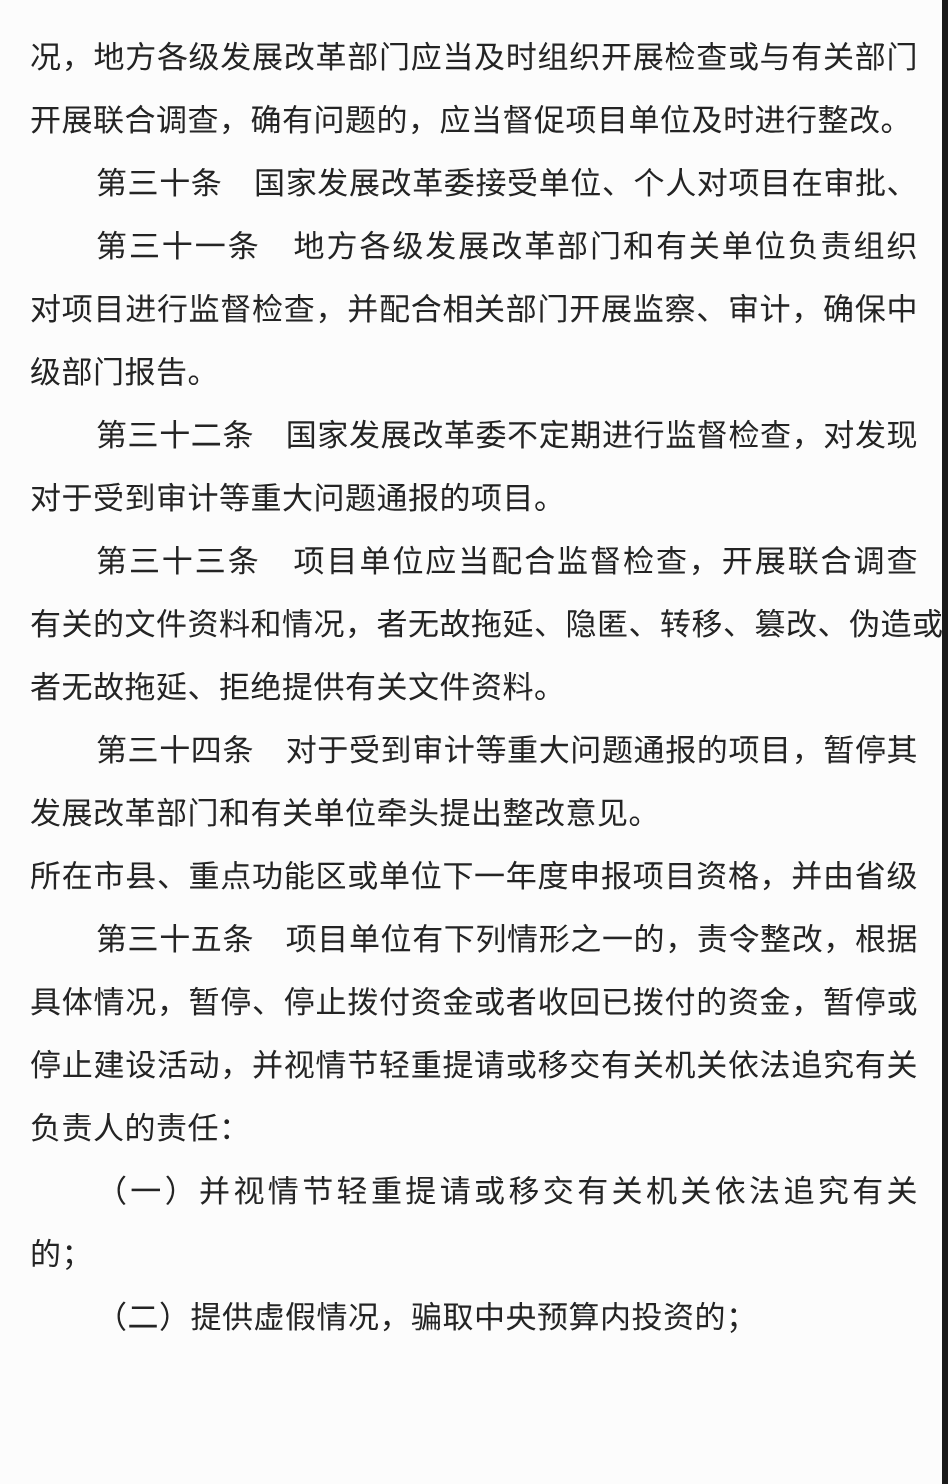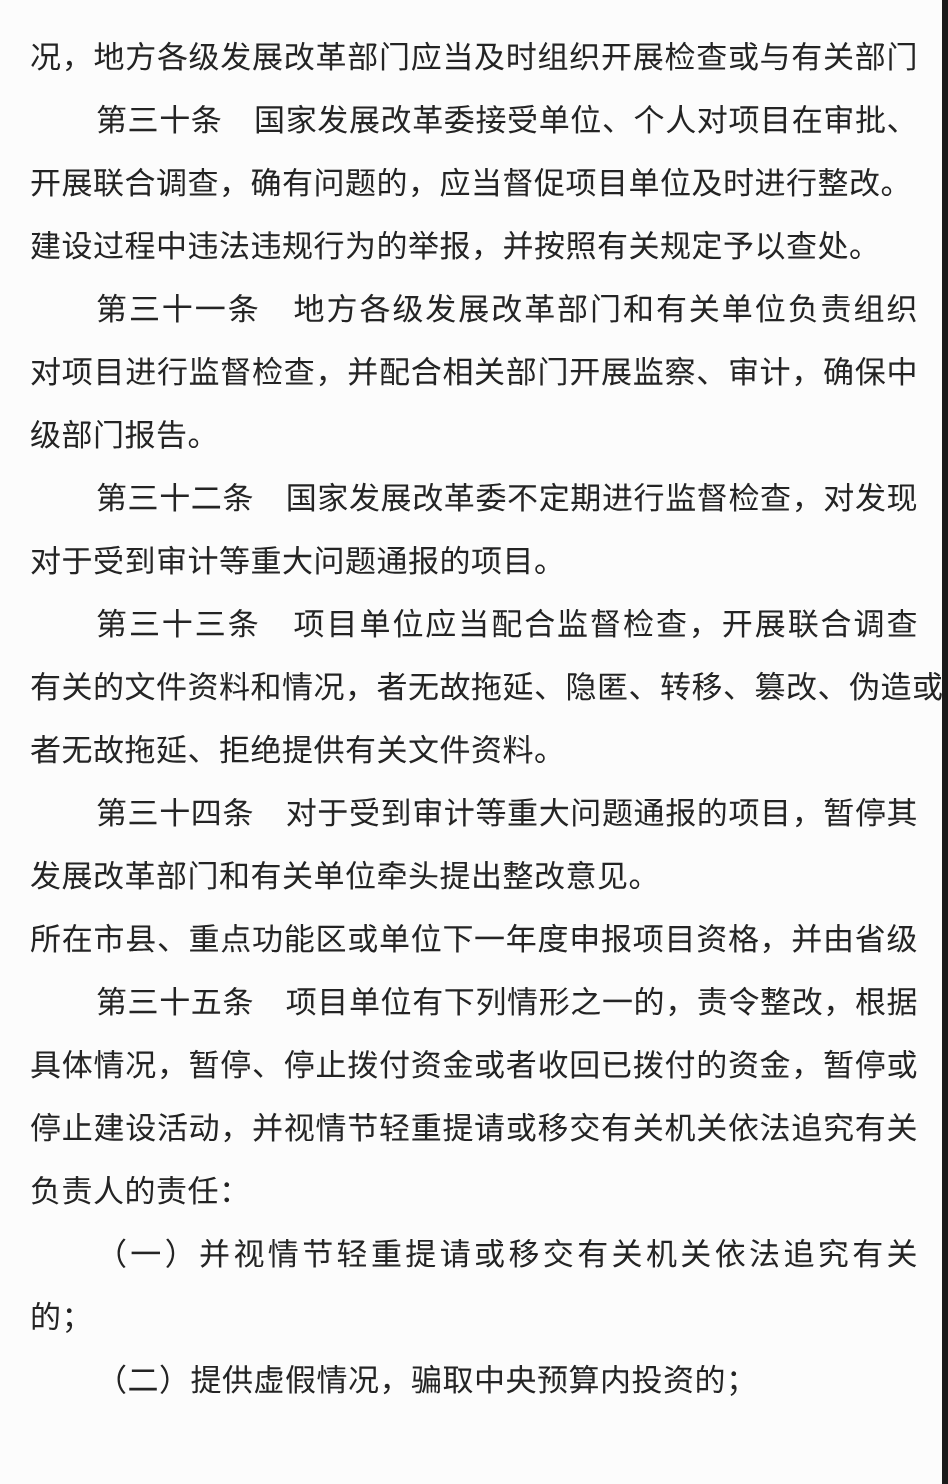--- a/index.html
+++ b/index.html
@@ -49,23 +49,22 @@
     height: 1484px;
     background: var(--edge);
   }
 </style>
 </head>
 <body>
 
 <div class="page">
   <div class="content">
     <div class="line just">况，地方各级发展改革部门应当及时组织开展检查或与有关部门</div>
+    <div class="line">开展联合调查，确有问题的，应当督促项目单位及时进行整改。</div>
     <div class="line just ind">第三十条　国家发展改革委接受单位、个人对项目在审批、</div>
-    <div class="line">开展联合调查，确有问题的，应当督促项目单位及时进行整改。</div>
-    <div class="line">建设过程中违法违规行为的举报，并按照有关规定予以查处。</div>
     <div class="line just ind">第三十一条　地方各级发展改革部门和有关单位负责组织</div>
     <div class="line just">对项目进行监督检查，并配合相关部门开展监察、审计，确保中</div>
     <div class="line">级部门报告。</div>
     <div class="line just ind">第三十二条　国家发展改革委不定期进行监督检查，对发现</div>
     <div class="line">对于受到审计等重大问题通报的项目。</div>
     <div class="line just ind">第三十三条　项目单位应当配合监督检查，开展联合调查</div>
     <div class="line just">有关的文件资料和情况，者无故拖延、隐匿、转移、篡改、伪造或</div>
     <div class="line">者无故拖延、拒绝提供有关文件资料。</div>
     <div class="line just ind">第三十四条　对于受到审计等重大问题通报的项目，暂停其</div>
     <div class="line">发展改革部门和有关单位牵头提出整改意见。</div>

